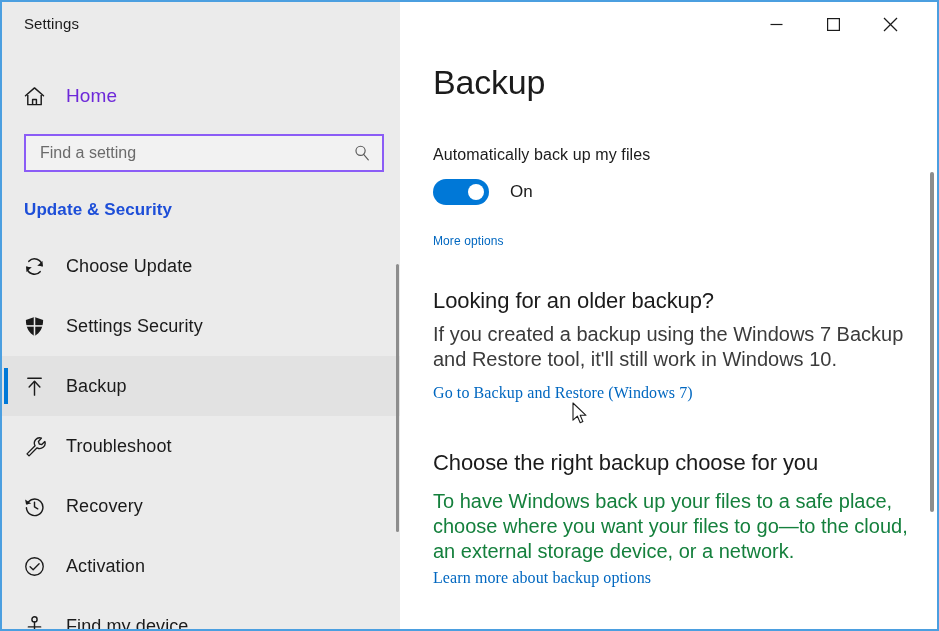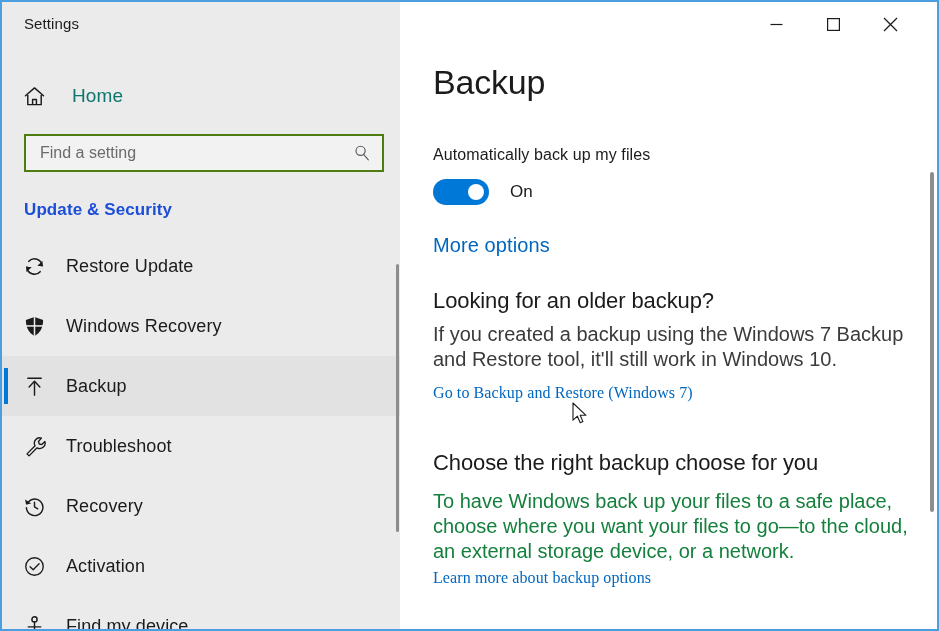--- a/index.html
+++ b/index.html
@@ -81,33 +81,33 @@
   }
   #home-row .nav-icon {
     width: 44px;
     margin-left: 10px;
     display: flex;
     align-items: center;
     justify-content: center;
   }
   #home-label {
     font-size: 19px;
-    color: #0f766e;
-    margin-left: 16px;
+    color: #6d28d9;
+    margin-left: 10px;
     letter-spacing: 0.1px;
   }
 
   #search-box {
     position: absolute;
     left: 22px;
     top: 86px;
     width: 360px;
     height: 38px;
     box-sizing: border-box;
-    border: 2px solid #4d7c0f;
+    border: 2px solid #8b5cf6;
     background: #f2f2f2;
     display: flex;
     align-items: center;
   }
   #search-input {
     flex: 1;
     border: none;
     outline: none;
     background: transparent;
     font-family: "Liberation Sans", sans-serif;
@@ -240,21 +240,21 @@
   }
   #toggle-state {
     font-size: 17px;
     color: #1b1b1b;
     margin-left: 21px;
   }
   #more-options-link {
     position: absolute;
     left: 33px;
     top: 186px;
-    font-size: 20px;
+    font-size: 12px;
     color: #0067c0;
     text-decoration: none;
     letter-spacing: 0.1px;
   }
 
   .section-heading {
     position: absolute;
     left: 33px;
     font-size: 22px;
     font-weight: normal;
@@ -364,33 +364,33 @@
       <div class="nav-item">
         <span class="sel-bar"></span>
         <span class="nav-icon">
           <svg width="23" height="23" viewBox="0 0 24 24">
             <path d="M20 11.4 A8 8 0 0 0 6.1 6.6" fill="none" stroke="#1b1b1b" stroke-width="1.6" stroke-linecap="round"></path>
             <path d="M4 12.6 A8 8 0 0 0 17.9 17.4" fill="none" stroke="#1b1b1b" stroke-width="1.6" stroke-linecap="round"></path>
             <path d="M20.5 6.2 L20.2 11.8 L14.9 11.3 Z" fill="#1b1b1b"></path>
             <path d="M3.5 17.8 L3.8 12.2 L9.1 12.7 Z" fill="#1b1b1b"></path>
           </svg>
         </span>
-        <span class="nav-label">Restore Update</span>
+        <span class="nav-label">Choose Update</span>
       </div>
 
       <div class="nav-item">
         <span class="sel-bar"></span>
         <span class="nav-icon">
           <svg width="23" height="23" viewBox="0 0 24 24">
             <path d="M12 2.2 L21 5.3 C21 13.6 17.5 19.2 12 21.8 C6.5 19.2 3 13.6 3 5.3 Z" fill="#1b1b1b"></path>
             <line x1="12" y1="2.2" x2="12" y2="21.8" stroke="#ebebeb" stroke-width="1.6"></line>
             <line x1="3" y1="11.4" x2="21" y2="11.4" stroke="#ebebeb" stroke-width="1.6"></line>
           </svg>
         </span>
-        <span class="nav-label">Windows Recovery</span>
+        <span class="nav-label">Settings Security</span>
       </div>
 
       <div class="nav-item selected">
         <span class="sel-bar"></span>
         <span class="nav-icon">
           <svg width="23" height="23" viewBox="0 0 24 24">
             <line x1="5" y1="3.4" x2="19" y2="3.4" stroke="#1b1b1b" stroke-width="1.5" stroke-linecap="round"></line>
             <line x1="12" y1="21" x2="12" y2="7" stroke="#1b1b1b" stroke-width="1.5" stroke-linecap="round"></line>
             <path d="M6.4 12.6 L12 6.6 L17.6 12.6" fill="none" stroke="#1b1b1b" stroke-width="1.5" stroke-linecap="round" stroke-linejoin="round"></path>
           </svg>

